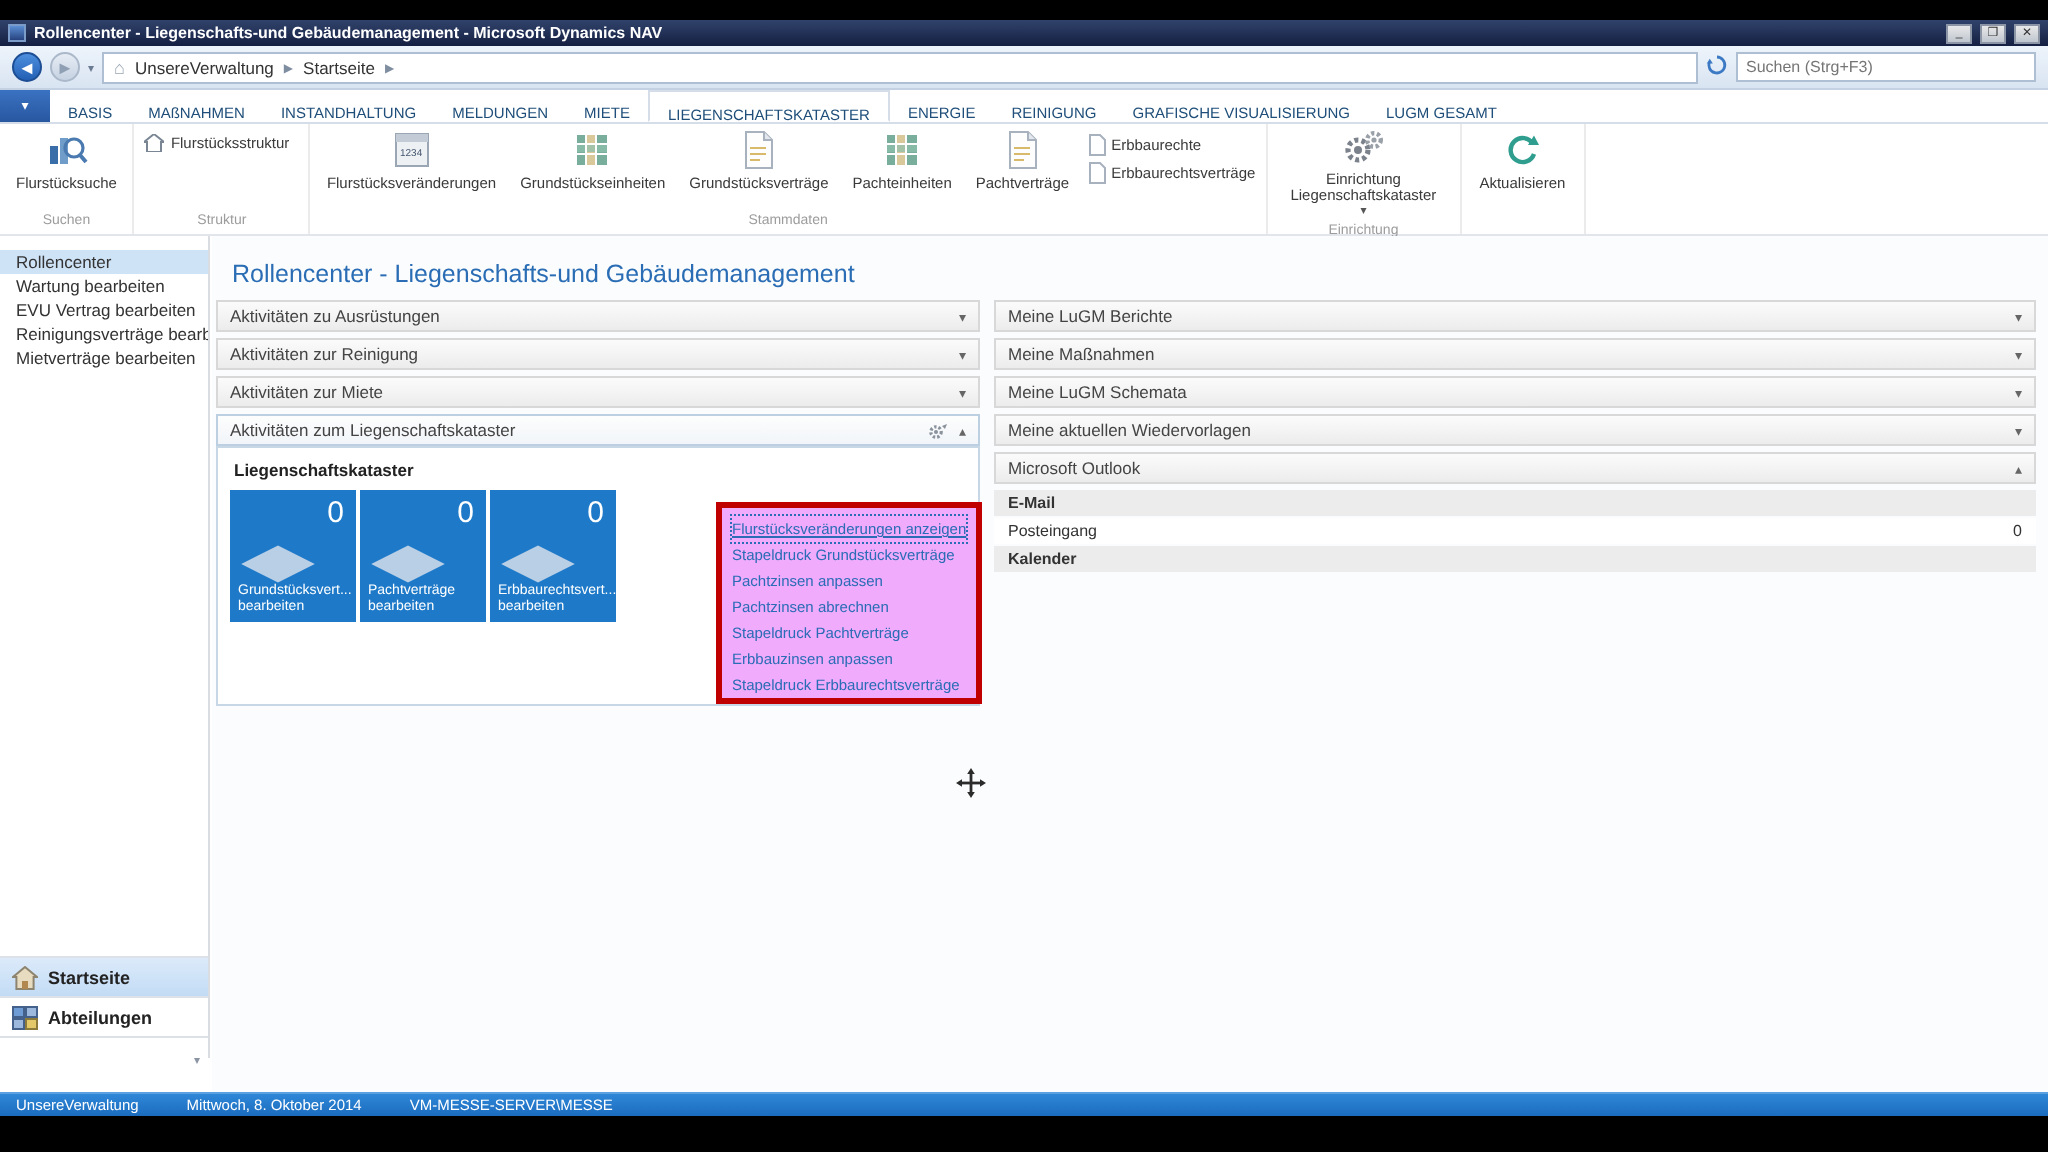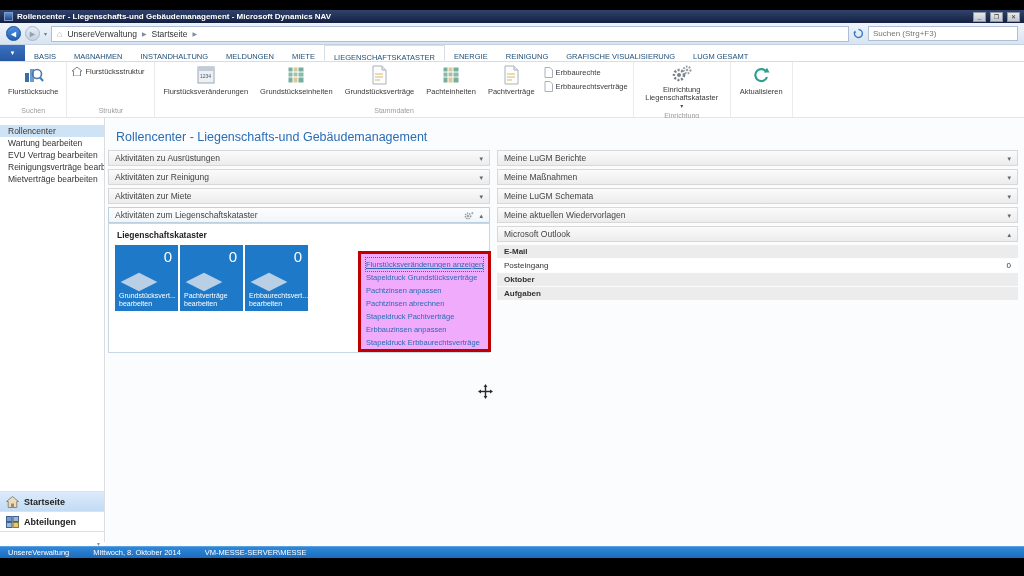--- a/index.html
+++ b/index.html
@@ -45,21 +45,21 @@
   .rbuttons { flex:1; display:flex; align-items:flex-start; gap:6px; }
   .glabel { font-size:7px; color:#9c9c9c; text-align:center; height:11px; line-height:10px; }
   .bigbtn { display:flex; flex-direction:column; align-items:center; text-align:center; font-size:7.5px;
     color:#3a3a3a; padding:1px 3px; line-height:8px; }
   .bigbtn svg, .bigbtn .icobox { margin-bottom:3px; }
   .smallcol { display:flex; flex-direction:column; gap:3px; padding-top:3px; }
   .smallbtn { display:flex; align-items:center; gap:3px; font-size:7.5px; color:#3a3a3a; white-space:nowrap; }
   .drop-caret::after { content:" ▾"; font-size:6px; color:#555; }
 
   
-  .navpane { position:absolute; left:0; top:108px; width:105px; bottom:16px; background:#fff;
+  .navpane { position:absolute; left:0; top:108px; width:105px; bottom:29px; background:#fff;
     border-right:1px solid #d9dde2; }
   .navlist { padding-top:7px; }
   .navitem { height:12px; line-height:12px; font-size:8.5px; color:#333; padding-left:8px; white-space:nowrap;
     overflow:hidden; }
   .navitem.sel { background:#cfe3f7; }
   .navbottom { position:absolute; left:0; right:0; bottom:0; }
   .bnav { height:20px; display:flex; align-items:center; gap:5px; padding-left:6px; font-size:9px; color:#222;
     border-top:1px solid #dde2e8; font-weight:bold; }
   .bnav.sel { background:linear-gradient(#dceafa,#c2dcf5); }
   .navopts { height:11px; border-top:1px solid #dde2e8; text-align:right; padding-right:4px; }
@@ -399,24 +399,21 @@
       <div class="outlook-rows">
         <div class="orow hdr">
           <span>E-Mail</span>
         </div>
         <div class="orow item">
           <span>Posteingang</span>
             <span class="spacer"></span>
           <span>0</span>
         </div>
         <div class="orow hdr">
-          <span>Oktober</span>
-        </div>
-        <div class="orow hdr">
-          <span>Aufgaben</span>
+          <span>Kalender</span>
         </div>
       </div>
     </div>
   </div>
 
   <div class="statusbar">
     <span>UnsereVerwaltung</span>
     <span>Mittwoch, 8. Oktober 2014</span>
     <span>VM-MESSE-SERVER\MESSE</span>
   </div>

